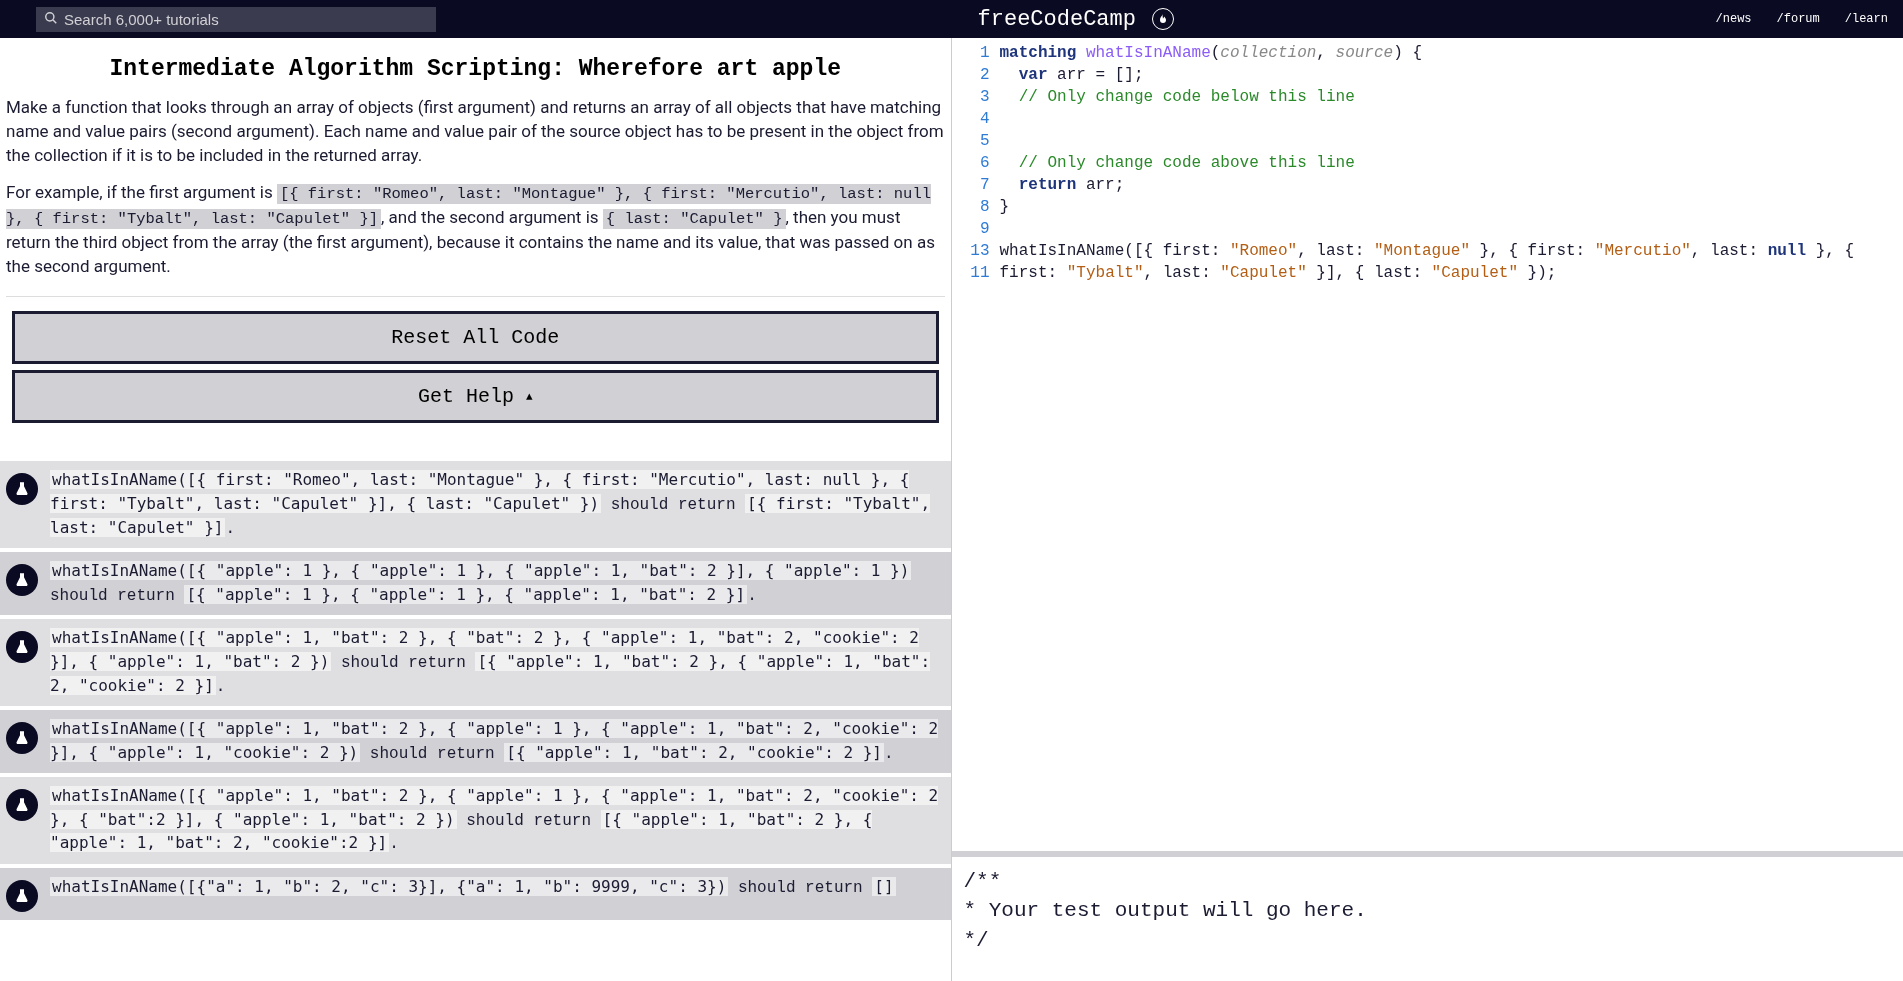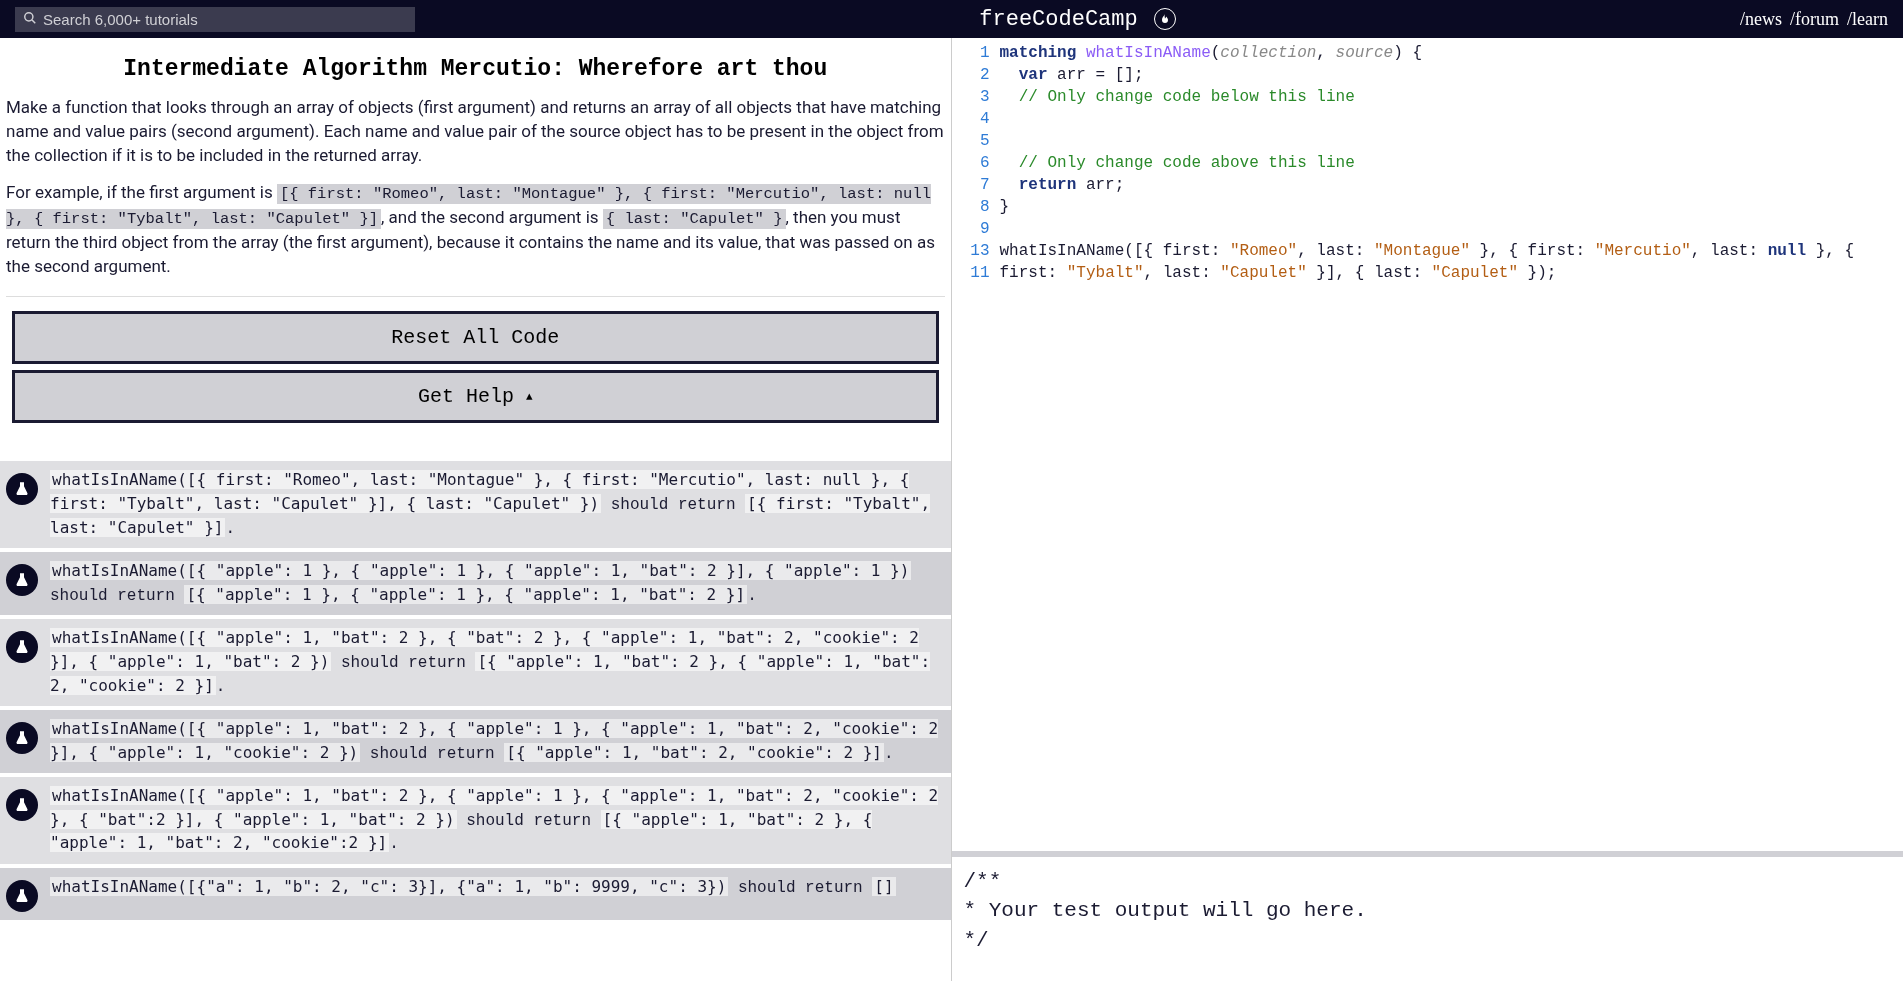--- a/index.html
+++ b/index.html
@@ -1,27 +1,27 @@
 <!DOCTYPE html>
 <html><head>
 <meta charset="utf-8">
 <style>
 * { margin: 0; padding: 0; box-sizing: border-box; }
 body { font-family: -apple-system, BlinkMacSystemFont, "Segoe UI", Roboto, sans-serif; background: #fff; overflow: hidden; }
 
 
 .navbar { background: #0a0a23; height: 38px; display: flex; align-items: center; justify-content: space-between; padding: 0 15px; color: #fff; }
-.nav-left { display: flex; align-items: center; }
+.nav-left { display: flex; align-items: center; margin-left: 21px; }
 .search-wrap { display: flex; align-items: center; background: #3b3b4f; padding: 4px 8px; width: 400px; }
 .search-icon { color: #d0d0d5; margin-right: 6px; font-size: 14px; }
 .search-input { background: transparent; border: none; color: #fff; font-size: 15px; width: 100%; outline: none; }
 .search-input::placeholder { color: #d0d0d5; }
 .nav-center { font-family: "Courier New", monospace; font-size: 22px; display: flex; align-items: center; gap: 16px; }
 .fire-icon { border: 1.5px solid #fff; border-radius: 50%; width: 22px; height: 22px; display: inline-flex; align-items: center; justify-content: center; font-size: 12px; }
-.nav-right { display: flex; gap: 8px; font-family: Liberation Serif, serif; font-size: 18px; }
+.nav-right { display: flex; gap: 25px; font-family: Liberation Mono, monospace; font-size: 12px; }
 .nav-link { color: #fff; text-decoration: none; cursor: pointer; }
 
 
 .workspace { display: flex; height: calc(100vh - 38px); }
 .left-panel { width: 50%; border-right: 1px solid #ccc; overflow-y: auto; background: #fff; }
 .right-panel { width: 50%; display: flex; flex-direction: column; }
 
 
 .desc { padding: 10px 6px; }
 .desc h1 { font-family: "Courier New", monospace; font-size: 23px; font-weight: bold; text-align: center; margin: 8px 0 14px; }
@@ -86,21 +86,21 @@
     <a class="nav-link">/news</a>
     <a class="nav-link">/forum</a>
     <a class="nav-link">/learn</a>
   </div>
 </div>
 
 <div class="workspace">
 
   <div class="left-panel">
     <div class="desc">
-      <h1>Intermediate Algorithm Mercutio: Wherefore art thou</h1>
+      <h1>Intermediate Algorithm Scripting: Wherefore art apple</h1>
       <p>Make a function that looks through an array of objects (first argument) and returns an array of all objects that have matching name and value pairs (second argument). Each name and value pair of the source object has to be present in the object from the collection if it is to be included in the returned array.</p>
       <p>
         <span>For example, if the first argument is </span><code class="inline">[{ first: "Romeo", last: "Montague" }, { first: "Mercutio", last: null }, { first: "Tybalt", last: "Capulet" }]</code><span>, and the second argument is </span><code class="inline">{ last: "Capulet" }</code><span>, then you must return the third object from the array (the first argument), because it contains the name and its value, that was passed on as the second argument.</span>
       </p>
       <hr class="sep">
       <div class="btn-group">
         <button class="big-btn">Reset All Code</button>
         <button class="big-btn"><span>Get Help</span> <span class="caret-up">▲</span></button>
       </div>
     </div>

